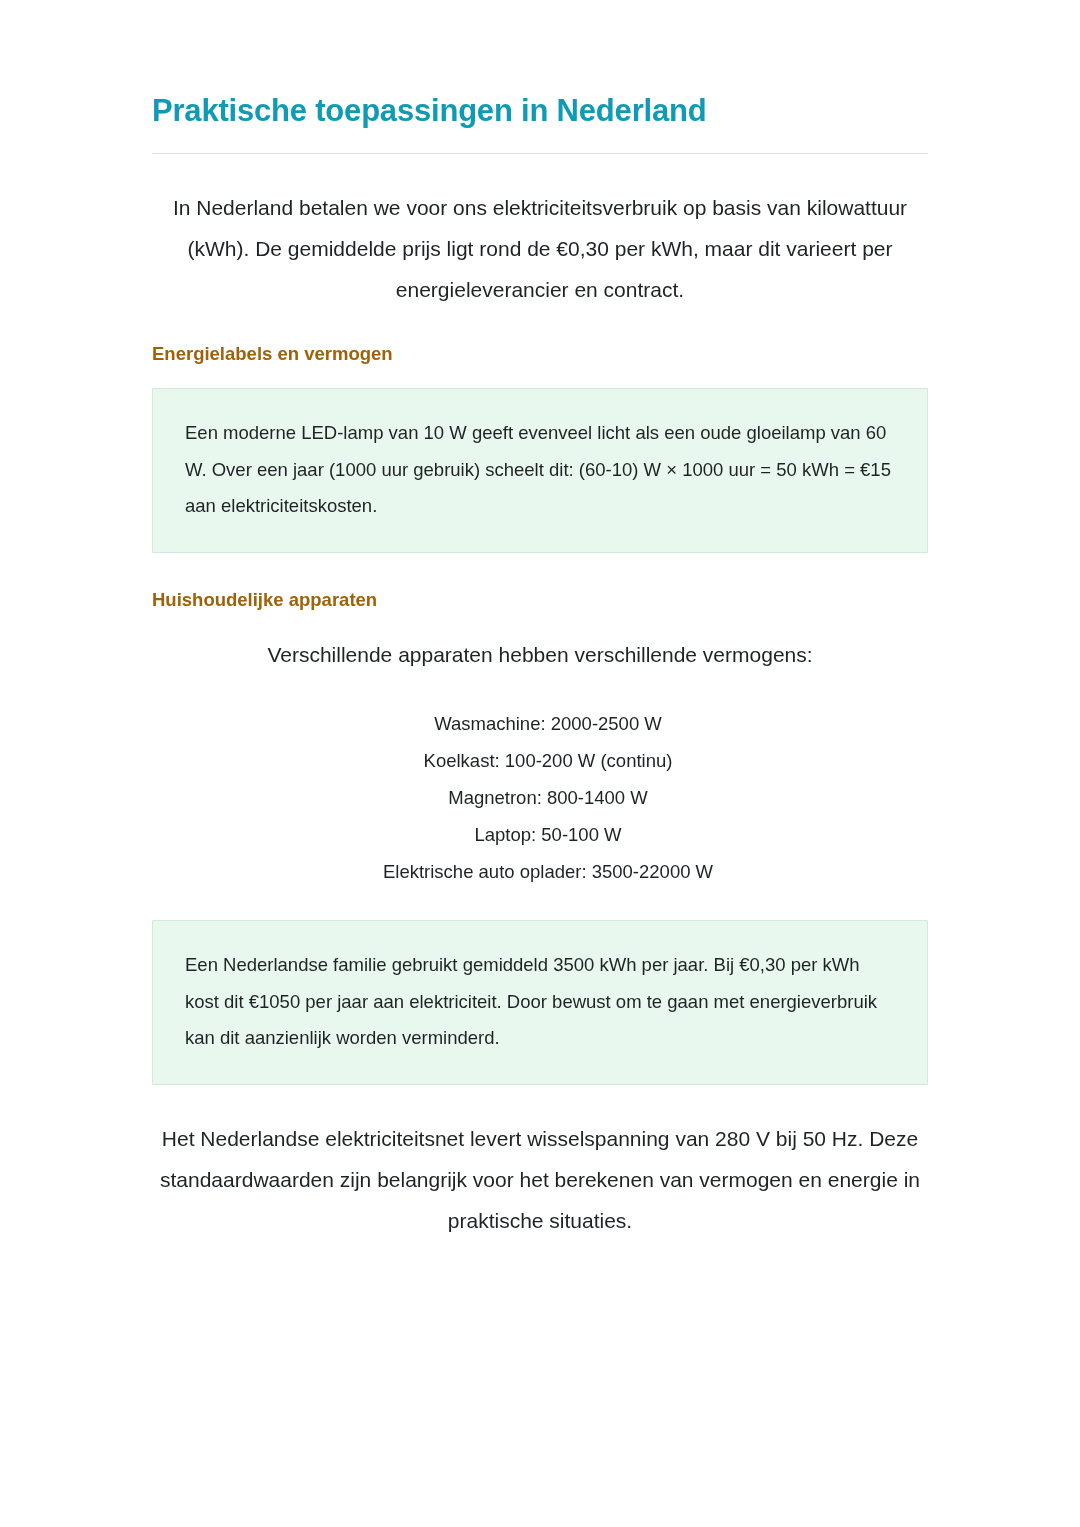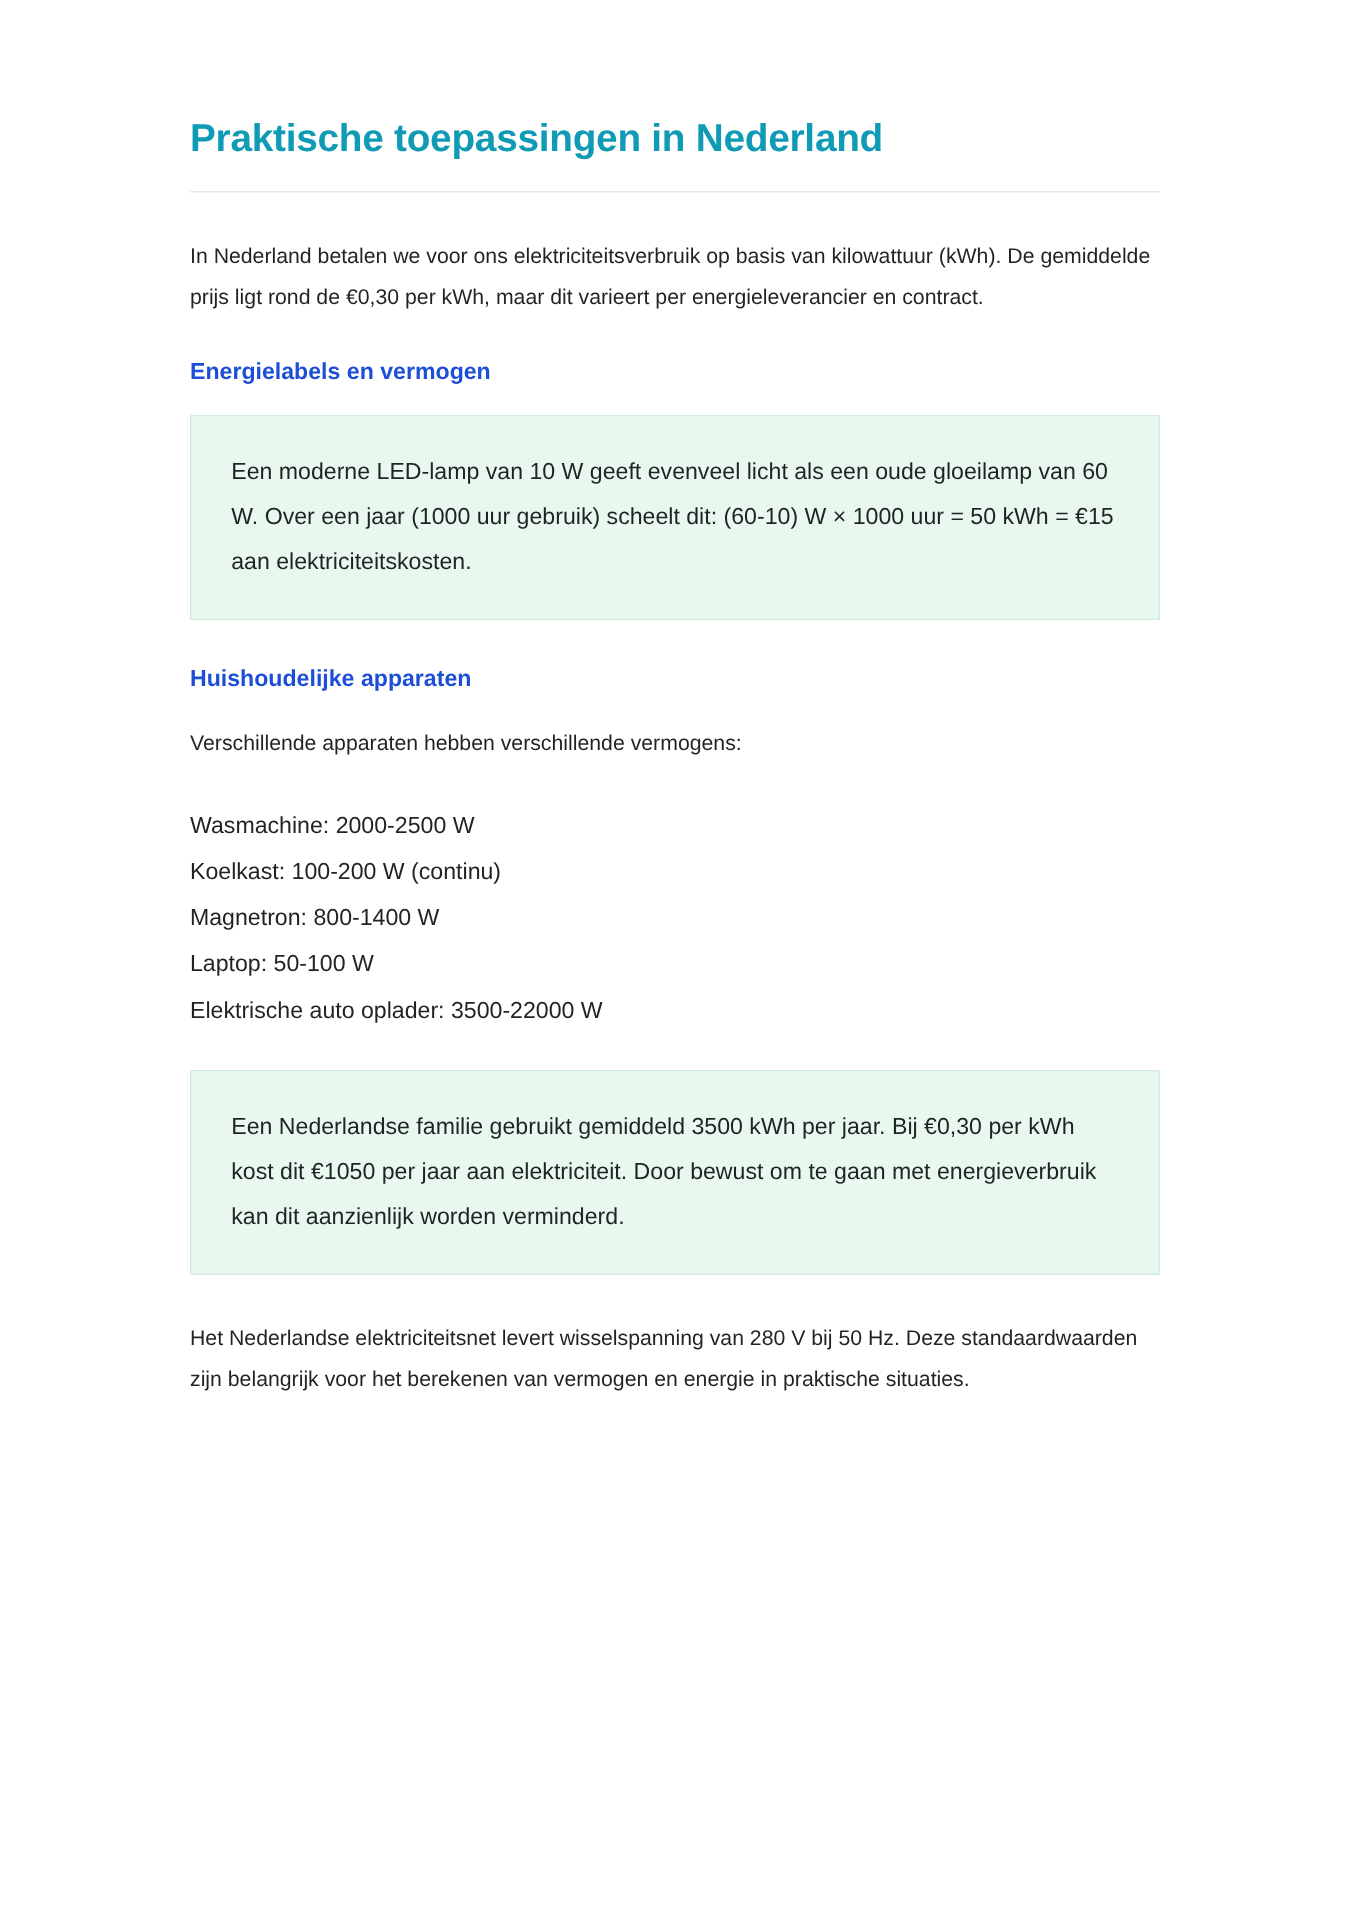--- a/index.html
+++ b/index.html
@@ -27,49 +27,51 @@
     letter-spacing: -0.2px;
     margin: 0 0 22px 0;
     line-height: 1.25;
   }
   .title-rule {
     border: 0;
     border-top: 1px solid #e2e4e6;
     margin: 0 0 34px 0;
   }
   p.body-text {
-    font-size: 17px;
+    font-size: 21px;
     line-height: 1.95;
     color: #1f2326;
     margin: 0 0 30px 0;
+    text-align: center;
   }
   h2.section-heading {
     font-size: 18.5px;
     font-weight: bold;
-    color: #1d4ed8;
+    color: #a16207;
     margin: 0 0 22px 0;
     line-height: 1.4;
   }
   .callout {
     background: #e9f8ef;
     border: 1px solid #d3ead9;
     border-radius: 1px;
     padding: 26px 32px 28px 32px;
     margin: 0 0 34px 0;
   }
   .callout p {
     margin: 0;
     font-size: 18.5px;
     line-height: 1.95;
     color: #1f2326;
   }
   .device-list {
-    margin: 0 0 30px 0;
+    margin: 0 0 30px 16px;
     padding: 0;
     list-style: none;
+    text-align: center;
   }
   .device-list li {
     font-size: 18.5px;
     line-height: 2.0;
     color: #1f2326;
   }
 </style>
 </head>
 <body>
 

